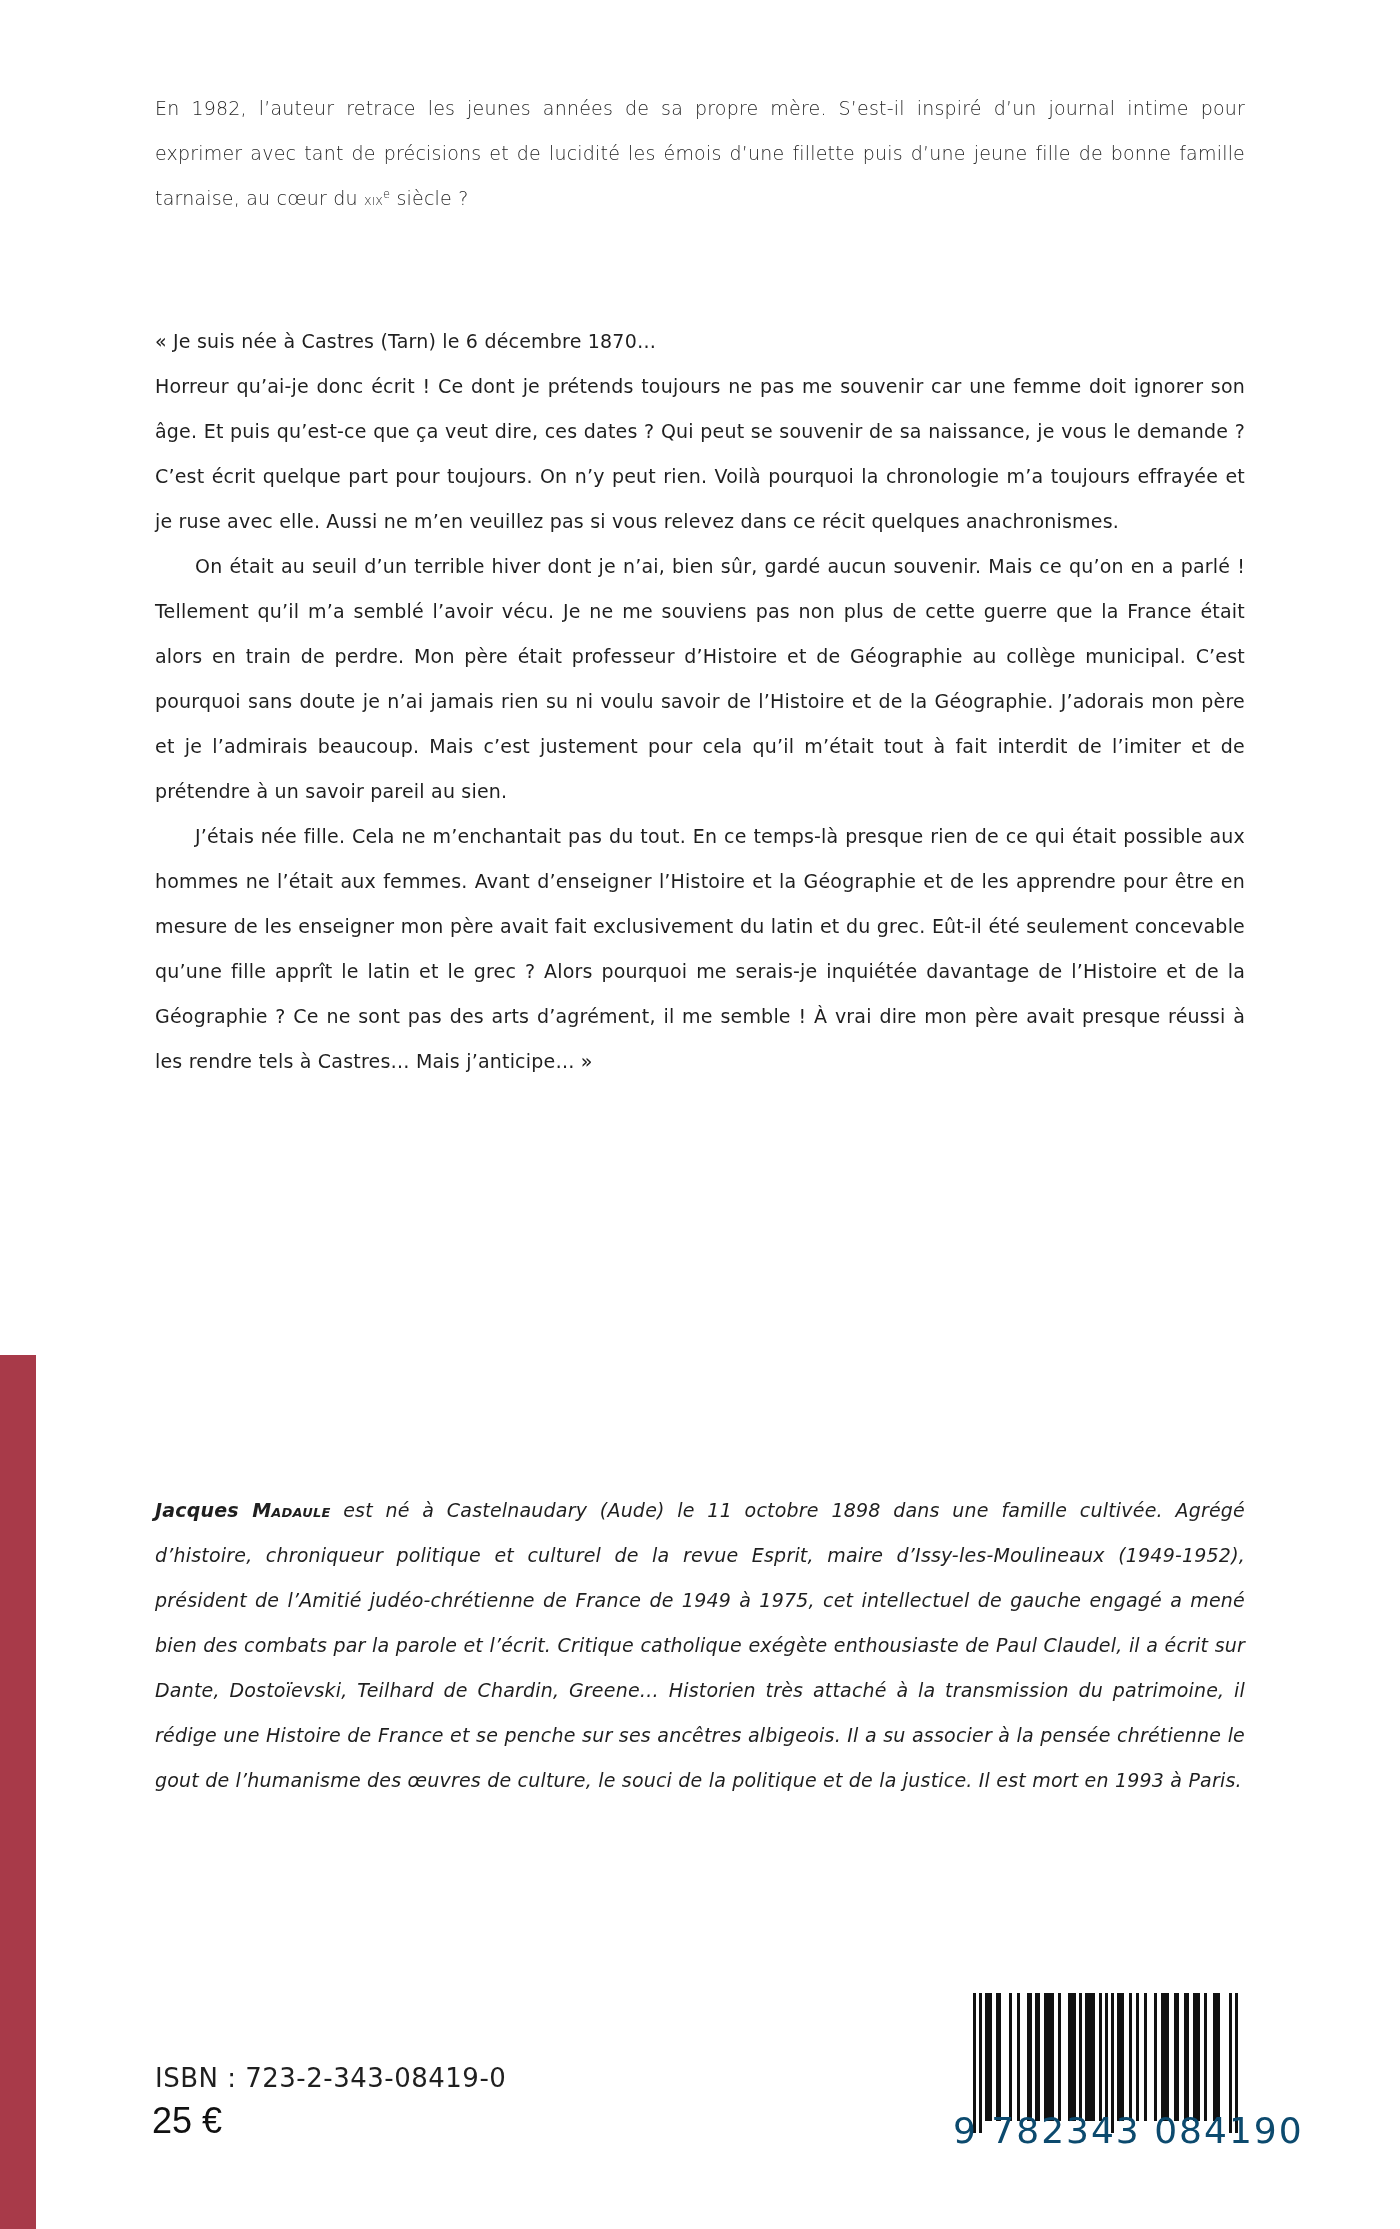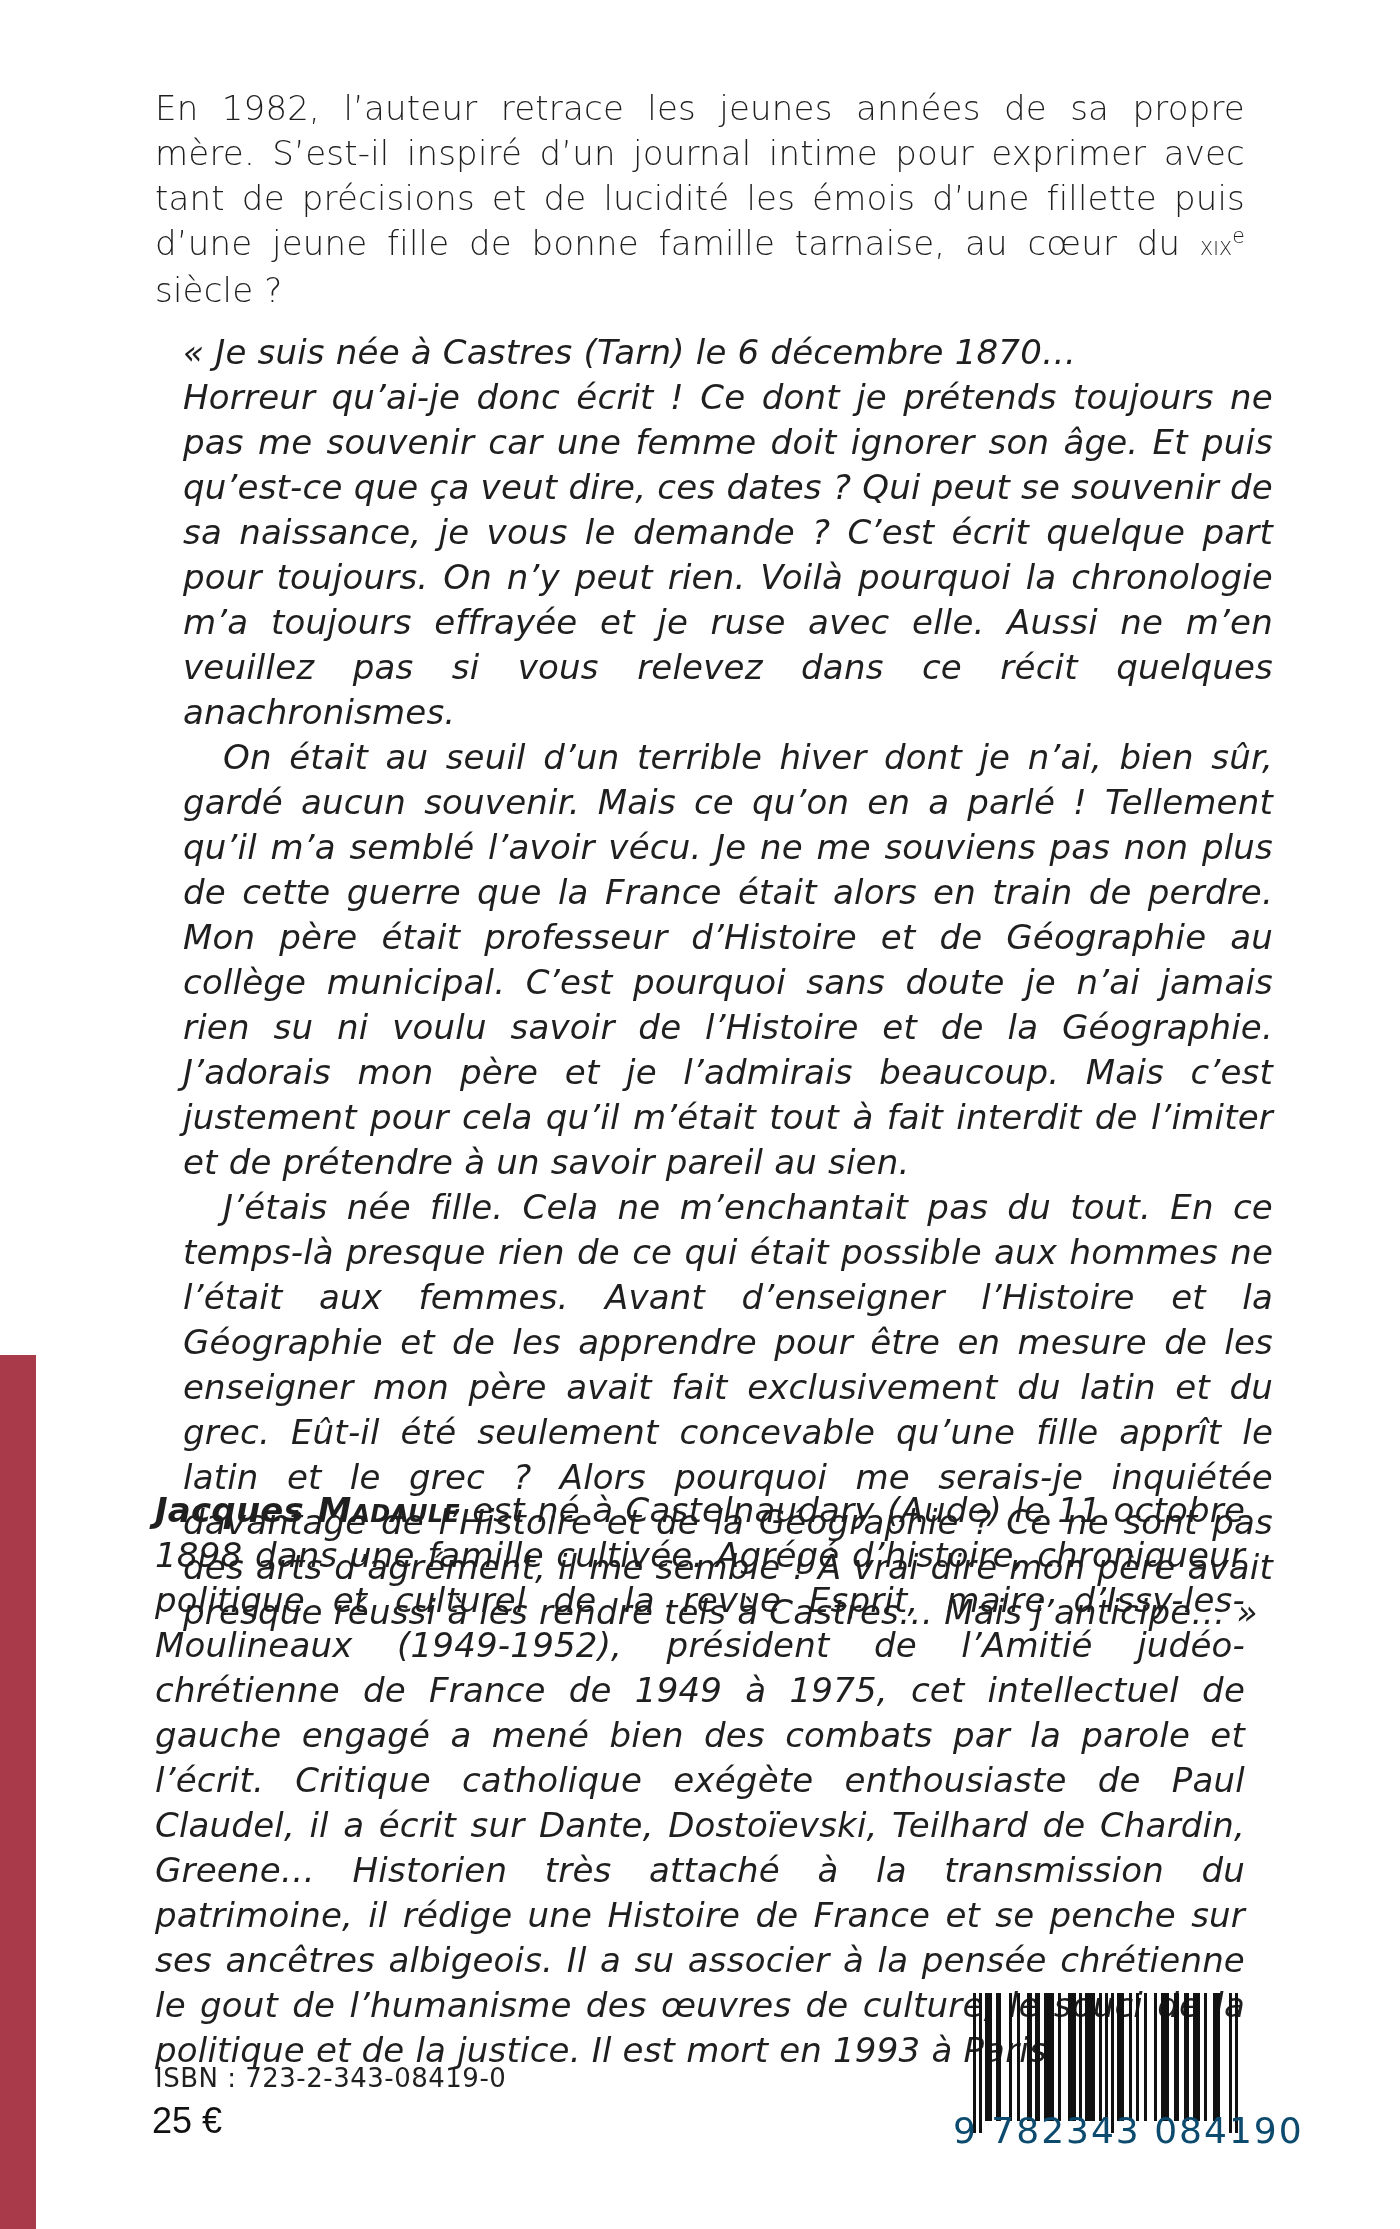--- a/index.html
+++ b/index.html
@@ -20,37 +20,35 @@
       left: 0;
       top: 1355px;
       width: 36px;
       height: 874px;
       background: #a83a49;
     }
     .text-block {
       position: absolute;
       left: 155px;
       width: 1090px;
-      font-size: 34px;
+      font-size: 19px;
       line-height: 45px;
       text-align: justify;
       letter-spacing: 0.2px;
     }
     .text-block p {
       margin: 0;
     }
     .intro {
       top: 86px;
       font-style: normal;
       font-weight: 300;
     }
     .quote {
-      top: 330px;
-      font-style: italic;
-      margin-left: 28px;
+      top: 319px;
     }
     .quote p.indent {
       text-indent: 40px;
     }
     .bio {
       top: 1488px;
       font-style: italic;
     }
     .author-name {
       font-weight: bold;

